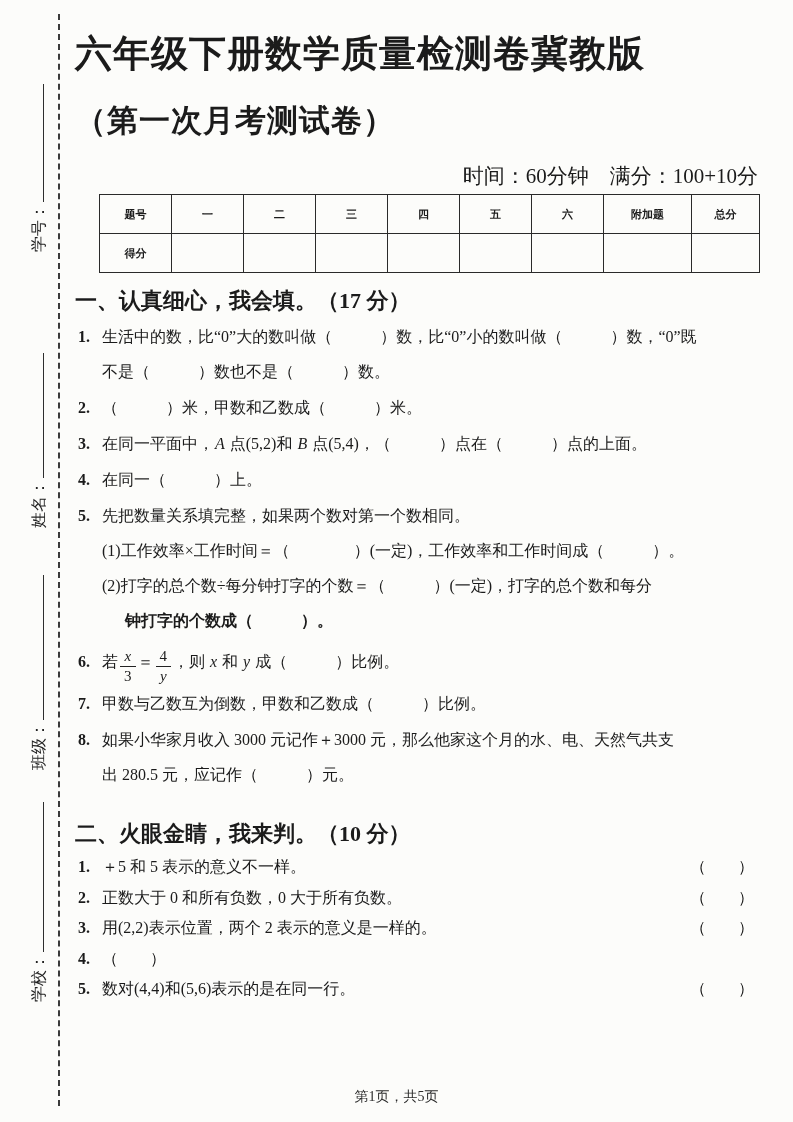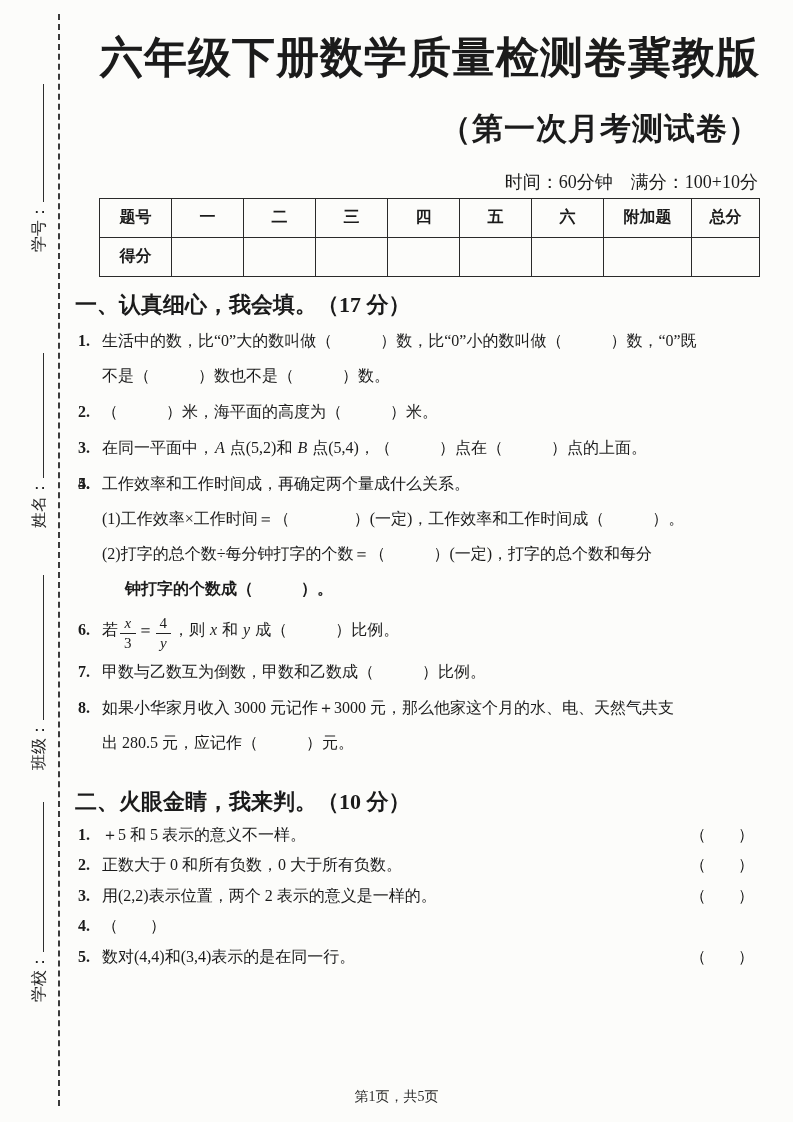--- a/index.html
+++ b/index.html
@@ -27,35 +27,35 @@
     color:#222;
   }
   .side-field .blank {
     display:inline-block;
     border-bottom:1.6px solid #2e2e2e;
     height:16px; margin-left:2px; vertical-align:baseline;
   }
   
   .content { position:absolute; left:75px; right:33px; top:32px; }
   .title {
-    text-align:right; font-size:43px; font-weight:bold;
+    text-align:left; font-size:37px; font-weight:bold;
     letter-spacing:1px; line-height:1.2;
   }
   .subtitle {
-    text-align:right; font-size:31px; font-weight:bold;
+    text-align:left; font-size:31px; font-weight:bold;
     margin-top:24px; letter-spacing:1px;
   }
-  .meta { text-align:right; font-size:18px; margin-top:20px; padding-right:2px; }
+  .meta { text-align:right; font-size:21px; margin-top:20px; padding-right:2px; }
   table.score {
     border-collapse:collapse; margin-top:4px; margin-left:24px;
     width:660px; table-layout:fixed;
   }
   table.score td {
     border:1.6px solid #2a2a2a; height:39px;
-    text-align:center; font-size:16px; font-weight:bold;
+    text-align:center; font-size:11px; font-weight:bold;
   }
   td.c-first { width:72px; } td.c-mid { width:72px; }
   td.c-extra { width:88px; } td.c-total { width:68px;margin-top:48px; }
   .sec-heading { font-size:22px; font-weight:bold; margin-top:13px; }
   .qwrap { margin-top:3px; }
   .q { position:relative; padding-left:27px; font-size:16px; line-height:35px; margin-top:1px; }
   .q .qnum { position:absolute; left:3px; font-weight:bold; }
   .q .indent2 { padding-left:23px;font-weight:bold; }
   .var { font-style:italic; padding:0 1px; }
   .frac { display:inline-block; vertical-align:-0.85em; text-align:center; line-height:1; margin:0 2px; }
@@ -126,35 +126,36 @@
     <div class="qwrap">
 
       <div class="q">
         <span class="qnum">1.</span>
         <div>生活中的数，比“0”大的数叫做（　　　）数，比“0”小的数叫做（　　　）数，“0”既</div>
         <div>不是（　　　）数也不是（　　　）数。</div>
       </div>
 
       <div class="q">
         <span class="qnum">2.</span>
-        <div>（　　　）米，海平面的高度为（　　　）米。</div>
+        <div>（　　　）米，甲数和乙数成（　　　）米。</div>
       </div>
 
       <div class="q">
         <span class="qnum">3.</span>
         <div><span>在同一平面中，</span><span class="var">A</span><span> 点(5,2)和 </span><span class="var">B</span><span> 点(5,4)，（　　　）点在（　　　）点的上面。</span></div>
       </div>
 
       <div class="q">
         <span class="qnum">4.</span>
+        <div>在同一（　　　）上。</div>
       </div>
 
       <div class="q">
         <span class="qnum">5.</span>
-        <div>工作效率和工作时间成，再确定两个量成什么关系。</div>
+        <div>先把数量关系填完整，如果两个数对第一个数相同。</div>
         <div>(1)工作效率×工作时间＝（　　　　）(一定)，工作效率和工作时间成（　　　）。</div>
         <div>(2)打字的总个数÷每分钟打字的个数＝（　　　）(一定)，打字的总个数和每分</div>
         <div class="indent2">钟打字的个数成（　　　）。</div>
       </div>
 
       <div class="q fracline">
         <span class="qnum">6.</span>
         <div>
           <span>若</span><span class="frac"><span class="fnum var">x</span><span class="fden">3</span></span><span>＝</span><span class="frac"><span class="fnum">4</span><span class="fden var">y</span></span><span>，则 </span><span class="var">x</span><span> 和 </span><span class="var">y</span><span> 成（　　　）比例。</span>
         </div>
@@ -190,21 +191,21 @@
         <span class="qnum">3.</span>
         <span>用(2,2)表示位置，两个 2 表示的意义是一样的。</span>
         <span>（　　）</span>
       </div>
       <div class="tf">
         <span class="qnum">4.</span>
         <span>（　　）</span>
       </div>
       <div class="tf">
         <span class="qnum">5.</span>
-        <span>数对(4,4)和(3,4)表示的是在同一行。</span>
+        <span>数对(4,4)和(5,6)表示的是在同一行。</span>
         <span>（　　）</span>
       </div>
     </div>
 
   </div>
 
   <div class="footer">第1页，共5页</div>
 
 </div>
 

